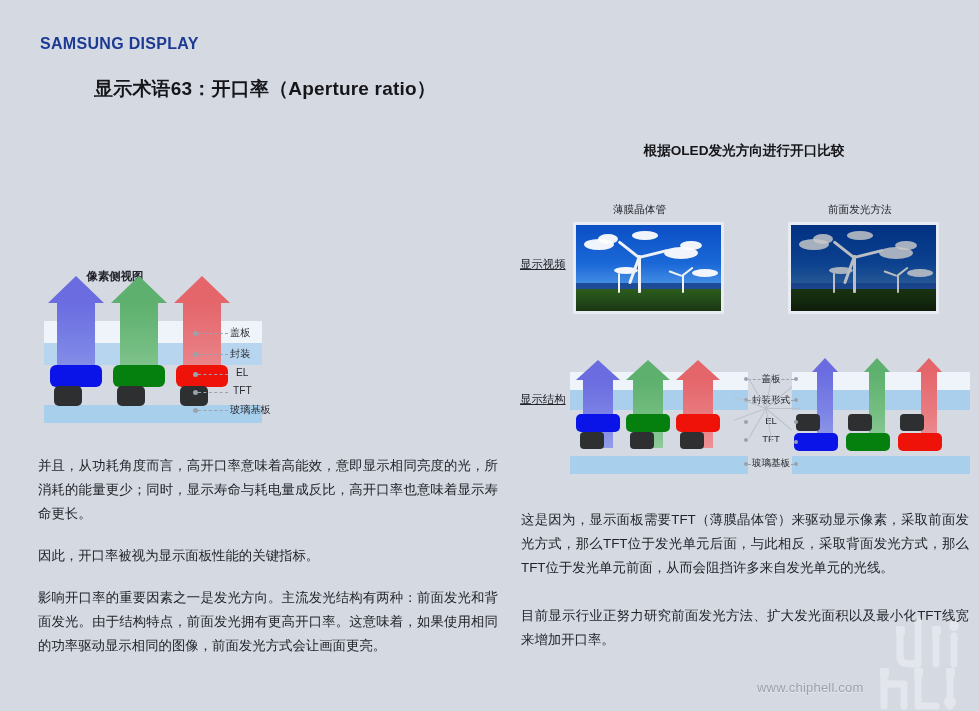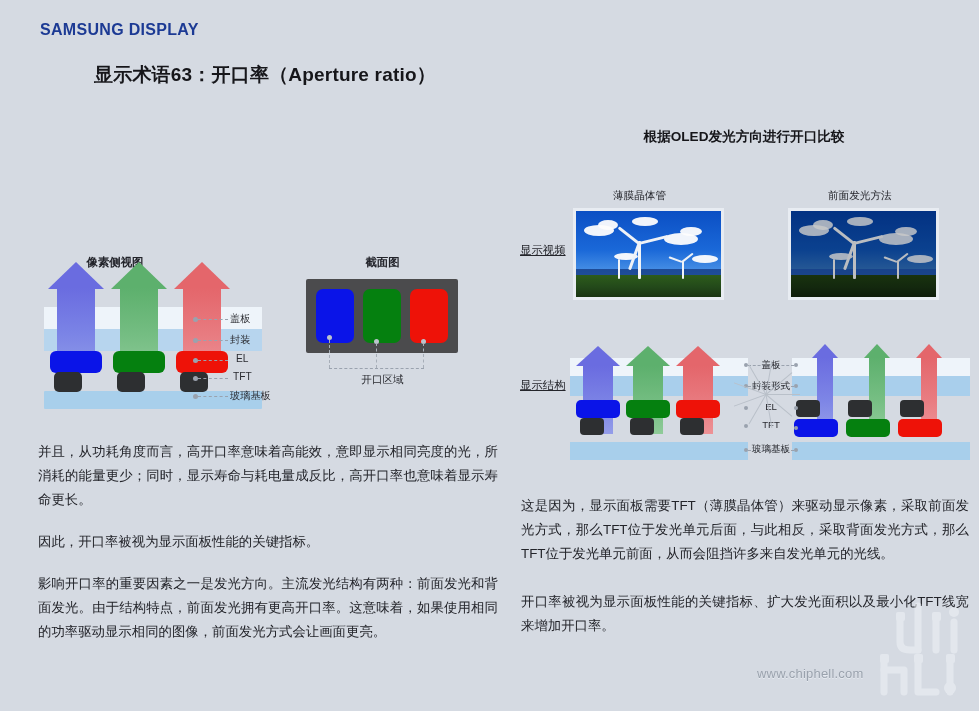--- a/index.html
+++ b/index.html
@@ -4,21 +4,21 @@
 <style>
   html,body{margin:0;padding:0;}
   body{
     width:979px;height:711px;
     background:#d5dae2;
     font-family:"Liberation Sans","DejaVu Sans",sans-serif;
     color:#1c1c20;
     overflow:hidden;
     position:relative;
   }
-  #page{position:relative;width:979px;height:544px;}
+  #page{position:relative;width:979px;height:544px;margin-top:14px;}
 
   .brand{
     position:absolute;left:40px;top:21px;
     font-size:16px;font-weight:bold;letter-spacing:.3px;
     color:#1c3a94;
   }
   .slide-title{
     position:absolute;left:94px;top:62px;
     font-size:19px;font-weight:bold;color:#16161a;
     letter-spacing:.2px;
@@ -233,36 +233,20 @@
       <div class="dot" style="left:153px;top:121px;"></div>
       <div class="lead" style="left:158px;top:123px;width:30px;"></div>
       <div class="lbl" style="left:193px;top:116px;">TFT</div>
 
       <div class="dot" style="left:153px;top:139px;"></div>
       <div class="lead" style="left:158px;top:141px;width:30px;"></div>
       <div class="lbl" style="left:190px;top:134px;">玻璃基板</div>
     </div>
   </div>
 
-  <div class="xsec">
-    <div class="diag-caption">截面图</div>
-    <div class="xbox">
-      <div class="cell b"></div>
-      <div class="cell g"></div>
-      <div class="cell r"></div>
-    </div>
-    <div class="xdot" style="left:27px;top:80px;"></div>
-    <div class="xdot" style="left:74px;top:84px;"></div>
-    <div class="xdot" style="left:121px;top:84px;"></div>
-    <div class="xlead" style="left:29px;top:85px;height:28px;"></div>
-    <div class="xlead" style="left:76px;top:88px;height:25px;"></div>
-    <div class="xlead" style="left:123px;top:88px;height:25px;"></div>
-    <div class="lead" style="left:29px;top:113px;width:95px;"></div>
-    <div class="xlbl" style="top:118px;">开口区域</div>
-  </div>
 
   <div style="position:absolute;left:38px;top:440px;width:460px;">
     <p class="para">并且，从功耗角度而言，高开口率意味着高能效，意即显示相同亮度的光，所消耗的能量更少；同时，显示寿命与耗电量成反比，高开口率也意味着显示寿命更长。</p>
     <p class="para">因此，开口率被视为显示面板性能的关键指标。</p>
     <p class="para">影响开口率的重要因素之一是发光方向。主流发光结构有两种：前面发光和背面发光。由于结构特点，前面发光拥有更高开口率。这意味着，如果使用相同的功率驱动显示相同的图像，前面发光方式会让画面更亮。</p>
   </div>
 
   <div class="col-right">
     <p class="r-title">根据OLED发光方向进行开口比较</p>
   </div>
@@ -404,21 +388,21 @@
         <i style="transform:rotate(200deg);"></i>
         <i style="transform:rotate(240deg);"></i>
         <i style="transform:rotate(280deg);"></i>
         <i style="transform:rotate(320deg);"></i>
       </div>
     </div>
   </div>
 
   <div style="position:absolute;left:521px;top:494px;width:448px;">
     <p class="para">这是因为，显示面板需要TFT（薄膜晶体管）来驱动显示像素，采取前面发光方式，那么TFT位于发光单元后面，与此相反，采取背面发光方式，那么TFT位于发光单元前面，从而会阻挡许多来自发光单元的光线。</p>
-    <p class="para" style="margin-top:24px;">开口率被视为显示面板性能的关键指标、扩大发光面积以及最小化TFT线宽来增加开口率。</p>
+    <p class="para" style="margin-top:24px;">目前显示行业正努力研究前面发光方法、扩大发光面积以及最小化TFT线宽来增加开口率。</p>
   </div>
 
   <div class="wm-url">www.chiphell.com</div>
   <div class="wm-logo">
     <svg viewBox="0 0 106 104" width="106" height="104" aria-hidden="true">
       <g fill="none" stroke="#f0f3f7" stroke-width="7" stroke-linecap="round" stroke-linejoin="round">
         <path d="M34 18 L34 44 Q34 52 44 52 L52 52"></path>
         <path d="M52 8 L52 52"></path>
         <path d="M70 18 L70 52"></path>
         <path d="M88 24 L88 52"></path>

